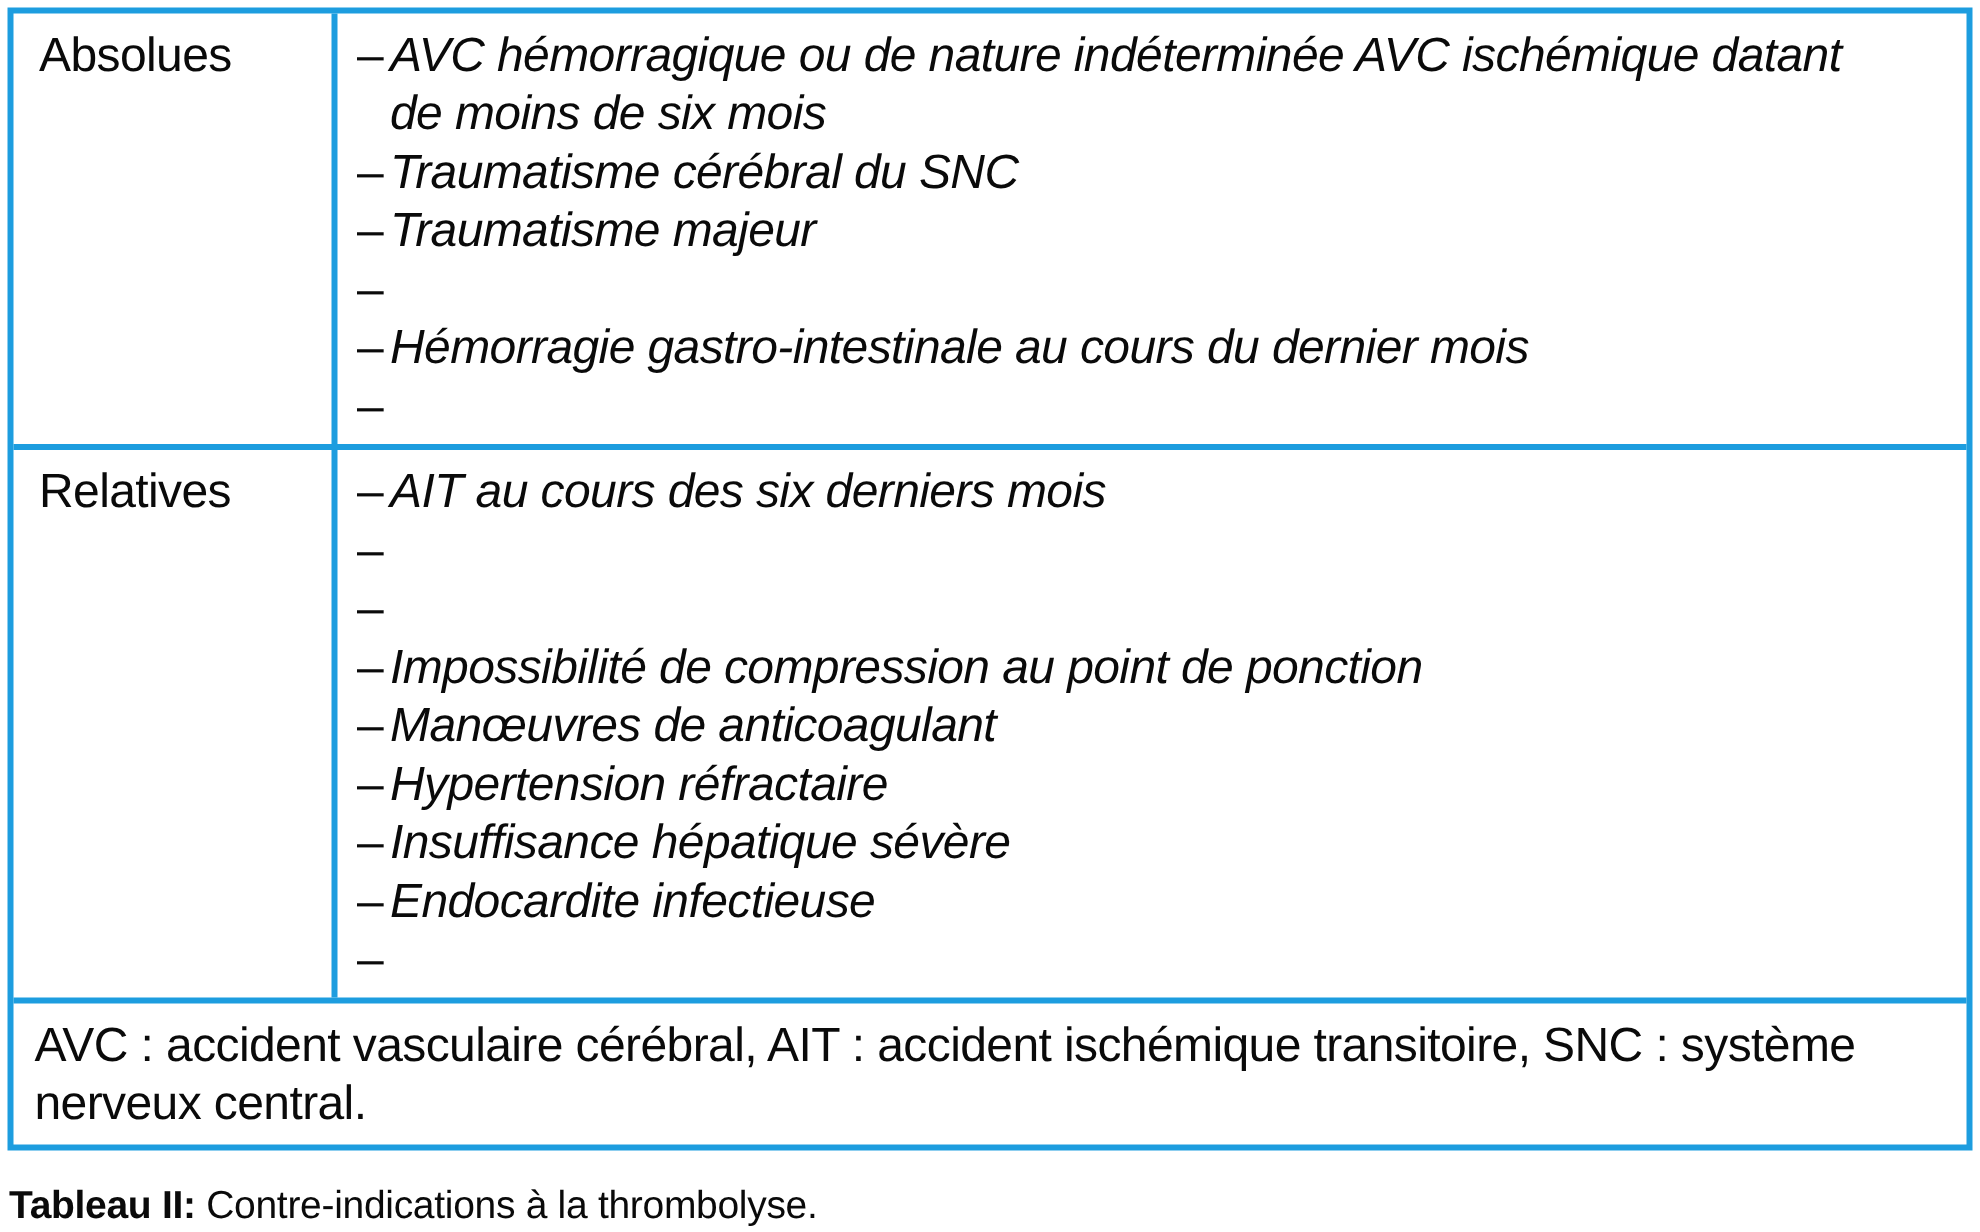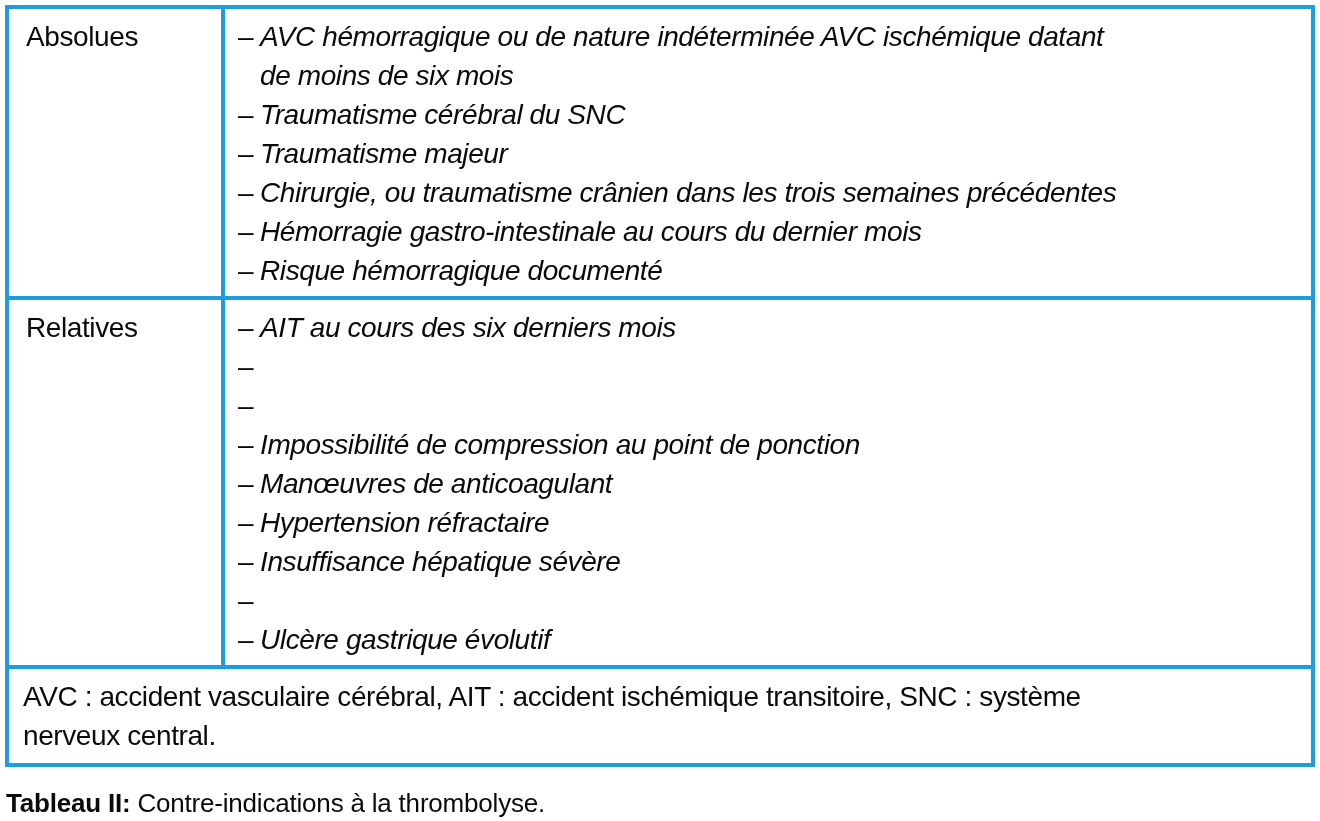--- a/index.html
+++ b/index.html
@@ -28,21 +28,21 @@
   .label-cell{
     flex:none;width:216px;
     border-right:4px solid var(--border-blue);
     padding:8px 10px 6px 17px;
   }
   .content-cell{
     flex:1;
     padding:8px 16px 6px 13px;
   }
   .label-cell,.content-cell,.footnote-row{
-    font-size:28px;line-height:39px;letter-spacing:-0.4px;
+    font-size:32px;line-height:39px;letter-spacing:-0.4px;
   }
   .item{display:flex;}
   .bullet{flex:none;width:22px;}
   .item-text{white-space:pre-line;font-style:italic;}
   .footnote-row{
     display:block;
     padding:8px 30px 8px 14px;
     white-space:pre-line;
   }
   .caption{
@@ -67,29 +67,27 @@
       <div class="item">
         <span class="bullet">–</span>
         <span class="item-text">Traumatisme cérébral du SNC</span>
       </div>
       <div class="item">
         <span class="bullet">–</span>
         <span class="item-text">Traumatisme majeur</span>
       </div>
       <div class="item">
         <span class="bullet">–</span>
-        <span class="item-text">Chirurgie, ou traumatisme crânien dans les trois semaines précédentes</span>
       </div>
       <div class="item">
         <span class="bullet">–</span>
         <span class="item-text">Hémorragie gastro-intestinale au cours du dernier mois</span>
       </div>
       <div class="item">
         <span class="bullet">–</span>
-        <span class="item-text">Risque hémorragique documenté</span>
       </div>
     </div>
   </div>
 
   <div class="row">
     <div class="label-cell">Relatives</div>
     <div class="content-cell">
       <div class="item">
         <span class="bullet">–</span>
         <span class="item-text">AIT au cours des six derniers mois</span>
@@ -111,24 +109,24 @@
       <div class="item">
         <span class="bullet">–</span>
         <span class="item-text">Hypertension réfractaire</span>
       </div>
       <div class="item">
         <span class="bullet">–</span>
         <span class="item-text">Insuffisance hépatique sévère</span>
       </div>
       <div class="item">
         <span class="bullet">–</span>
+        <span class="item-text">Endocardite infectieuse</span>
       </div>
       <div class="item">
         <span class="bullet">–</span>
-        <span class="item-text">Ulcère gastrique évolutif</span>
       </div>
     </div>
   </div>
 
   <div class="row footnote-row">AVC : accident vasculaire cérébral, AIT : accident ischémique transitoire, SNC : système
 nerveux central.</div>
 
 </div>
 
 <p class="caption"><span class="cap-label">Tableau II:</span><span> Contre-indications à la thrombolyse.</span></p>

